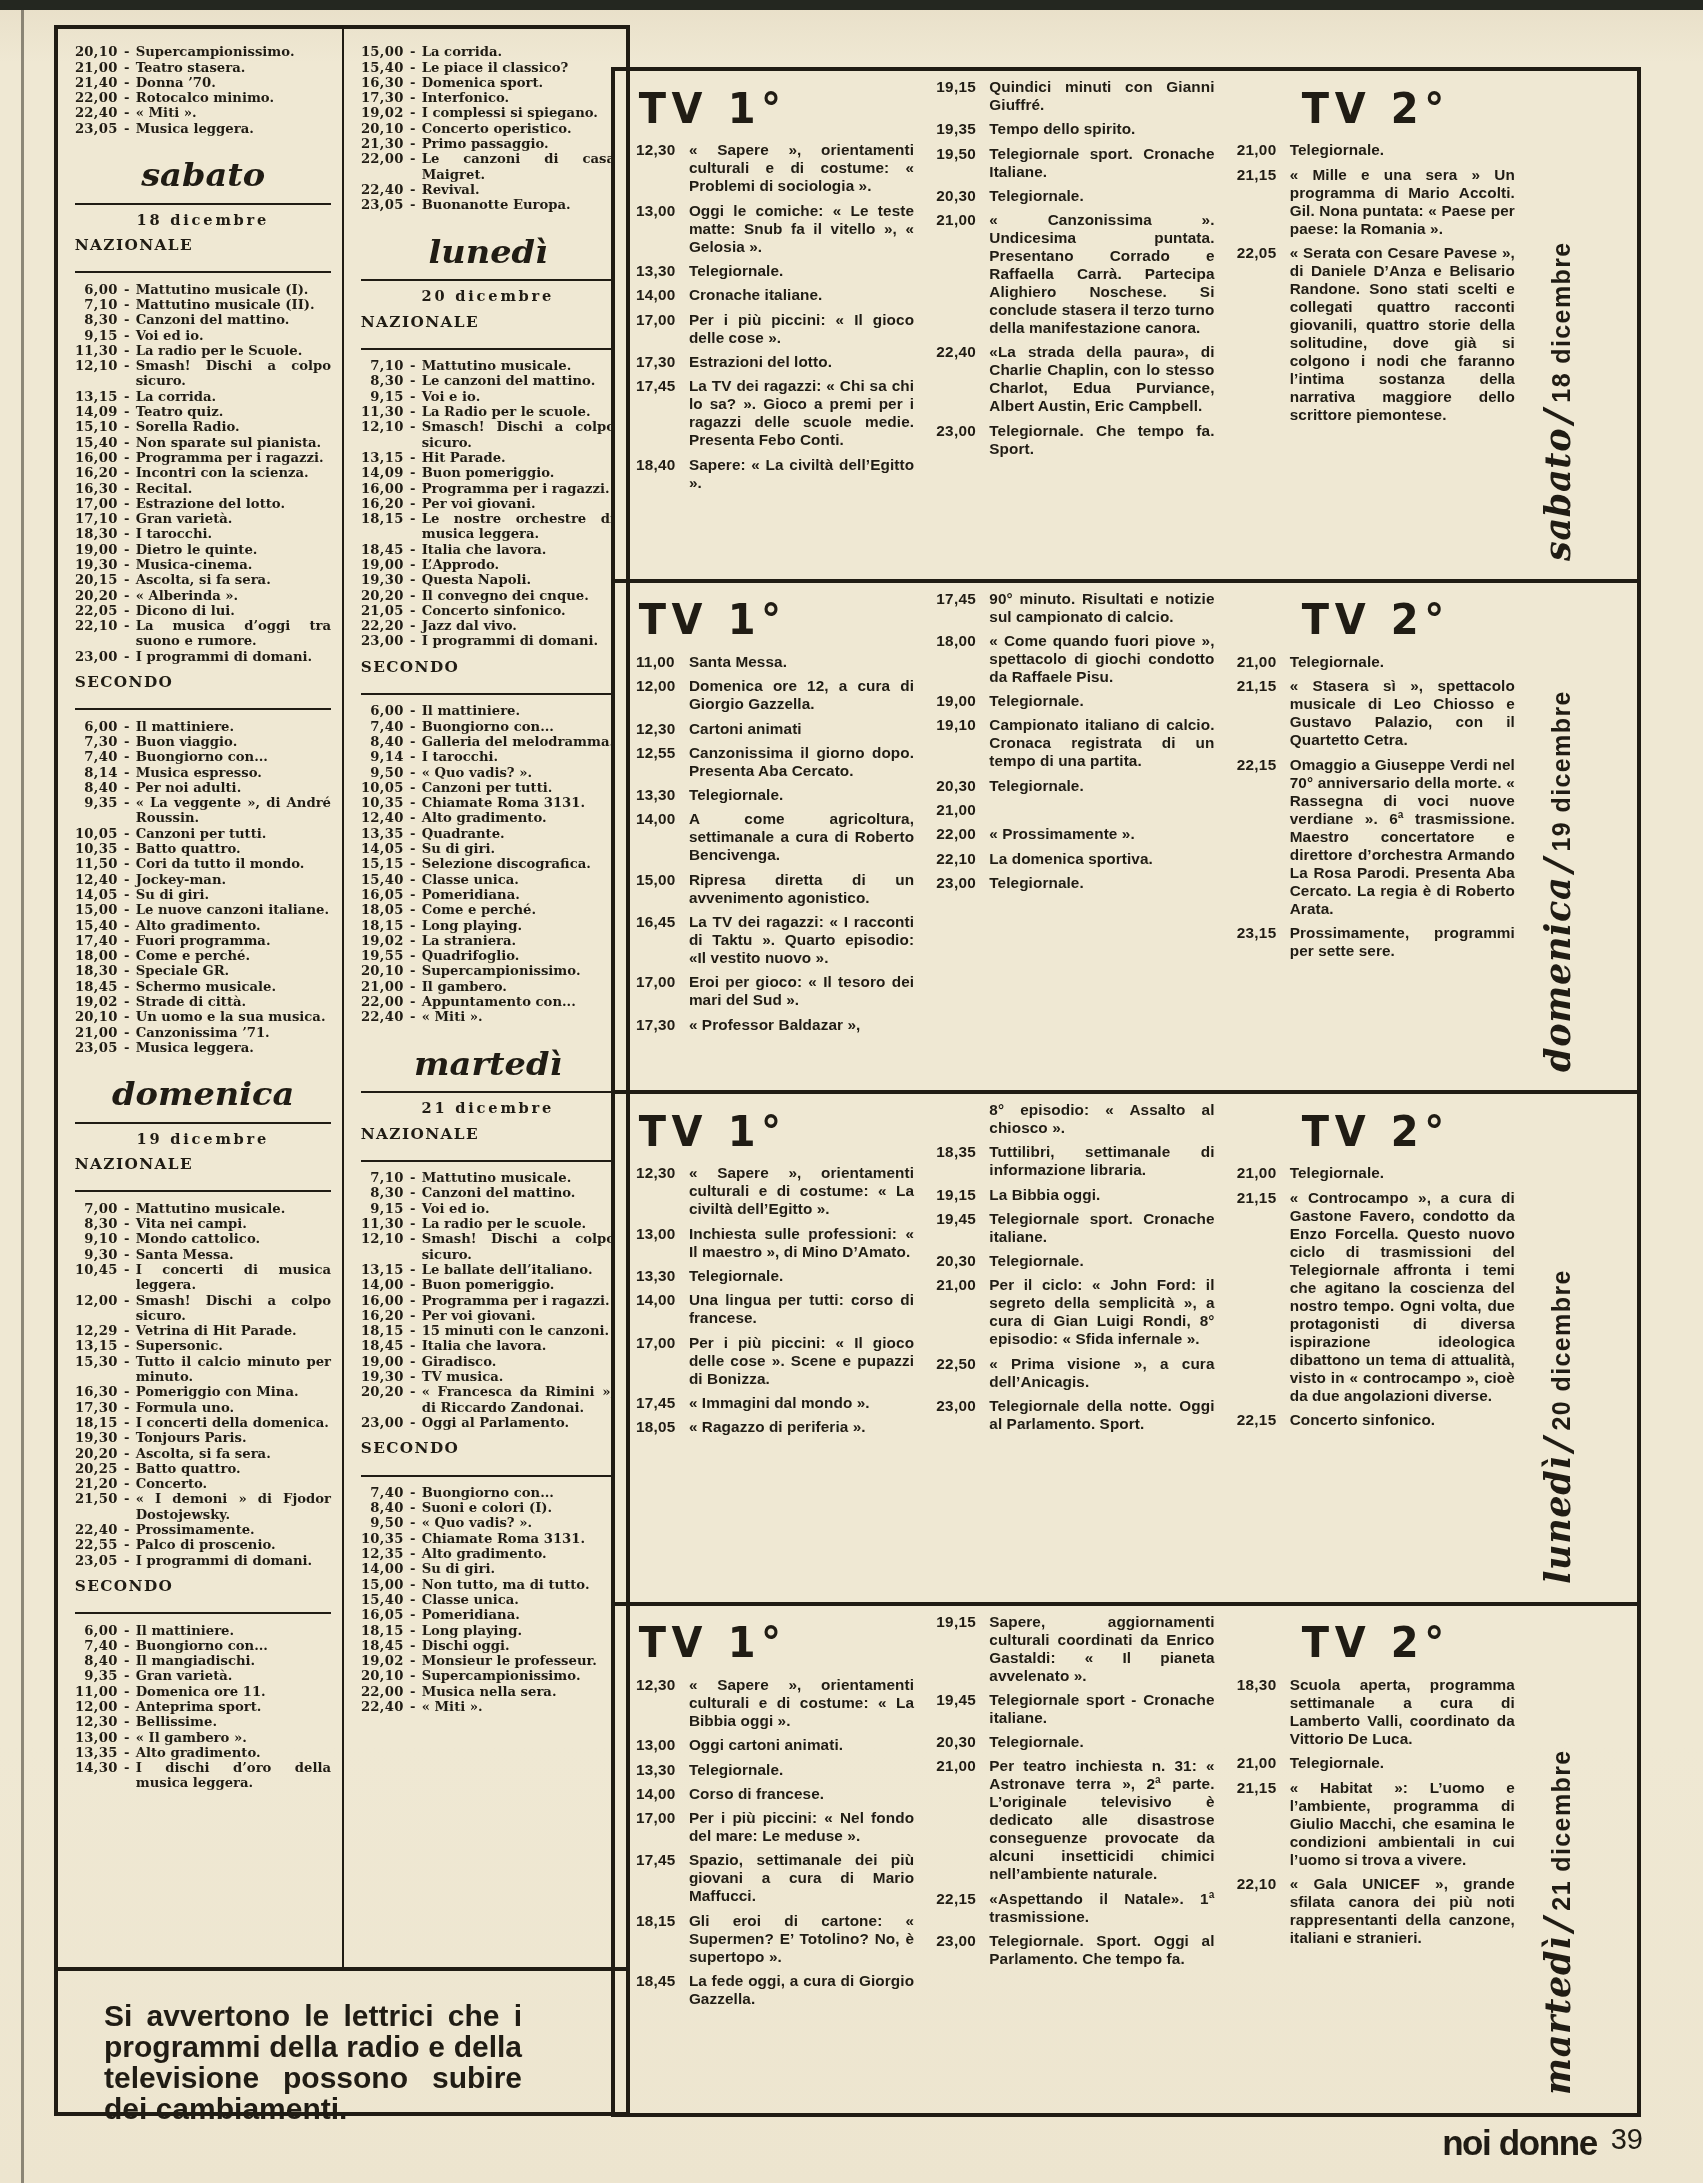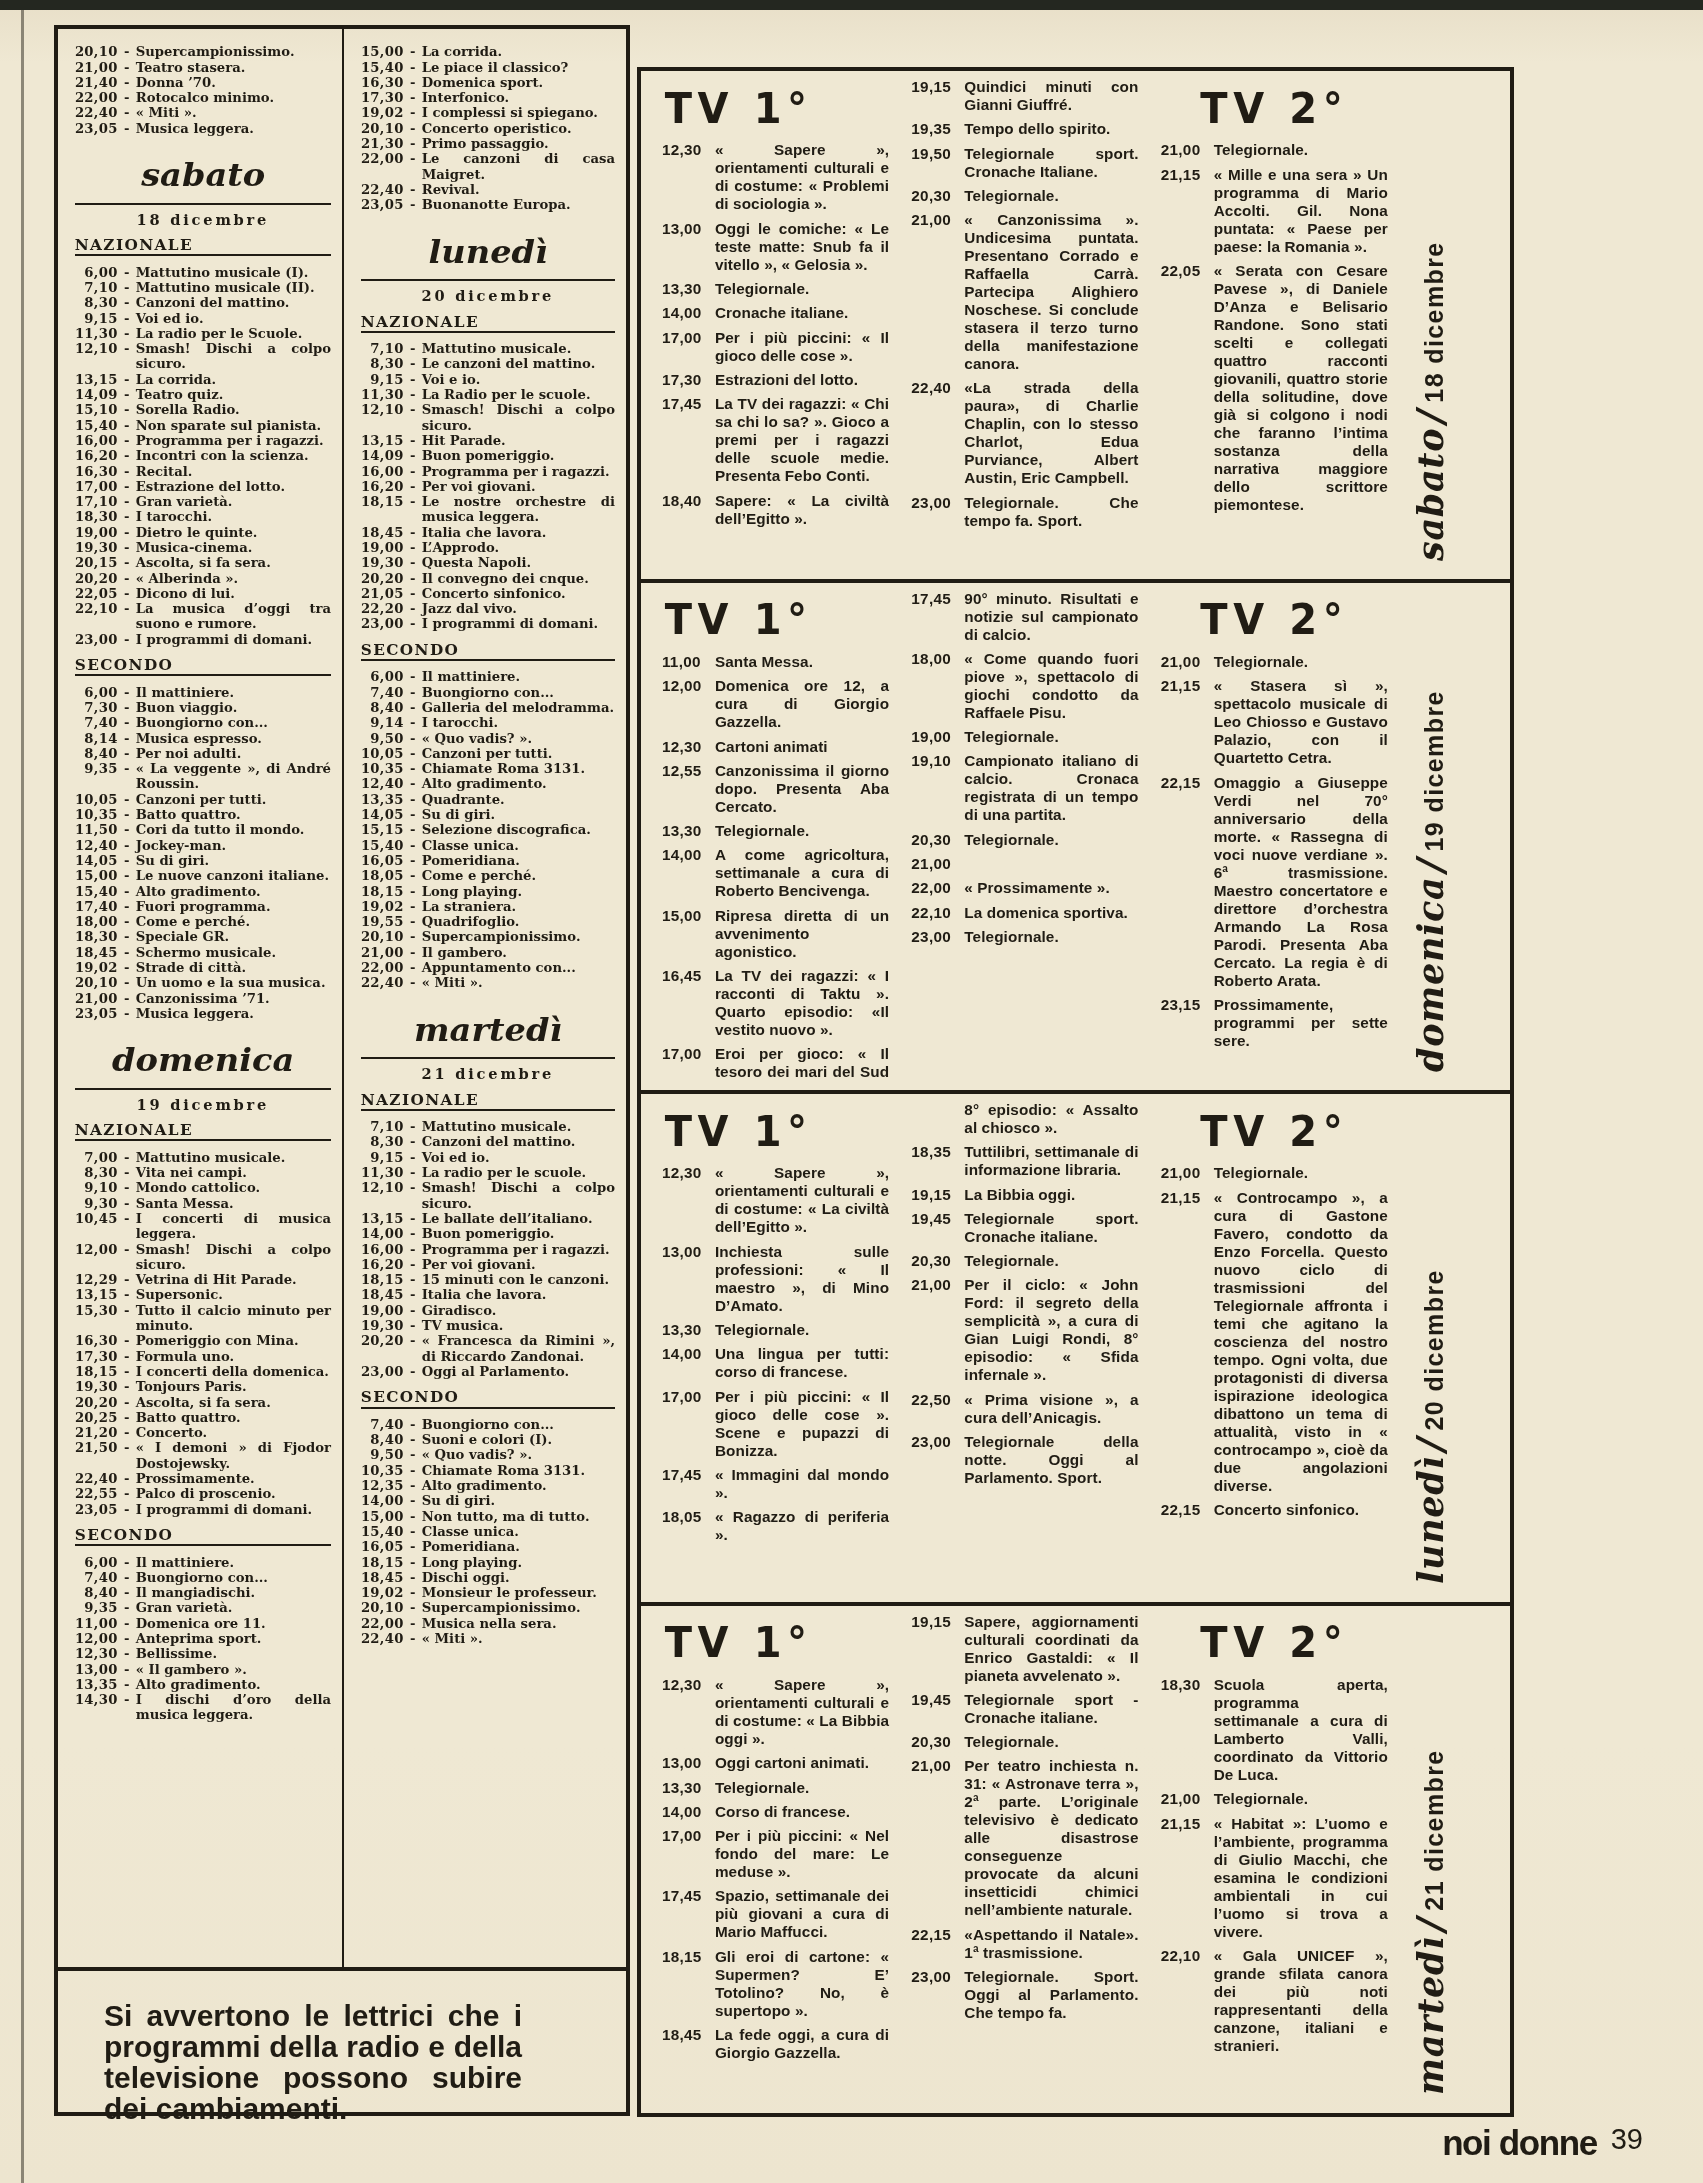--- a/index.html
+++ b/index.html
@@ -35,35 +35,35 @@
   .rblock .dash{flex:0 0 18px;text-align:center;}
   .rblock .dash::before{content:"-";}
   .rblock .x{flex:1;text-align:justify;}
 
   .rblock.b-day{display:block;text-align:center;margin:21px 0 4.2px;}
   .rblock.b-day .x{display:block;text-align:center;font-style:italic;font-size:32px;line-height:36px;letter-spacing:0px;font-weight:700;transform:scaleX(1.05);}
 
   .rblock.b-date{display:block;margin:9.7px 0 5.6px;border-top:2.1px solid var(--ink);padding-top:7px;}
   .rblock.b-date .x{display:block;text-align:center;font-size:14.6px;letter-spacing:2.8px;}
 
-  .rblock.b-section{display:block;margin:11px 0 8.3px;border-bottom:2.1px solid var(--ink);padding-bottom:1px;}
+  .rblock.b-section{display:block;margin:11px 0 8.3px;border-bottom:2.1px solid var(--ink);padding-bottom:18px;}
   .rblock.b-section .x{display:block;text-align:left;font-size:15.3px;letter-spacing:1.4px;}
 
   .radio-notice{
     border-top:4.2px solid var(--ink);
     padding:29px 104px 0 46px;
     height:145px;
     font-family:"Liberation Sans", sans-serif;
     font-weight:700;font-size:30px;line-height:31px;
     text-align:justify;
   }
 
   
   .tv-panel{
-    position:absolute;left:637px;top:67px;width:877px;height:2050px;
+    position:absolute;left:611px;top:67px;width:1030px;height:2050px;
     border:4.2px solid var(--ink);
     display:flex;flex-direction:column;
     font-family:"Liberation Sans", sans-serif;
   }
   .tv-row{flex:1;position:relative;display:flex;padding:7px 104px 4.2px 16.7px;overflow:hidden;}
   .tv-row + .tv-row{border-top:4.2px solid var(--ink);}
   .tvc{width:33.33%;padding:0 18px 0 4.2px;overflow:hidden;}
   .tv-h{
     font-weight:700;font-size:40px;line-height:51px;letter-spacing:5.6px;
     font-family:"DejaVu Sans", sans-serif;

